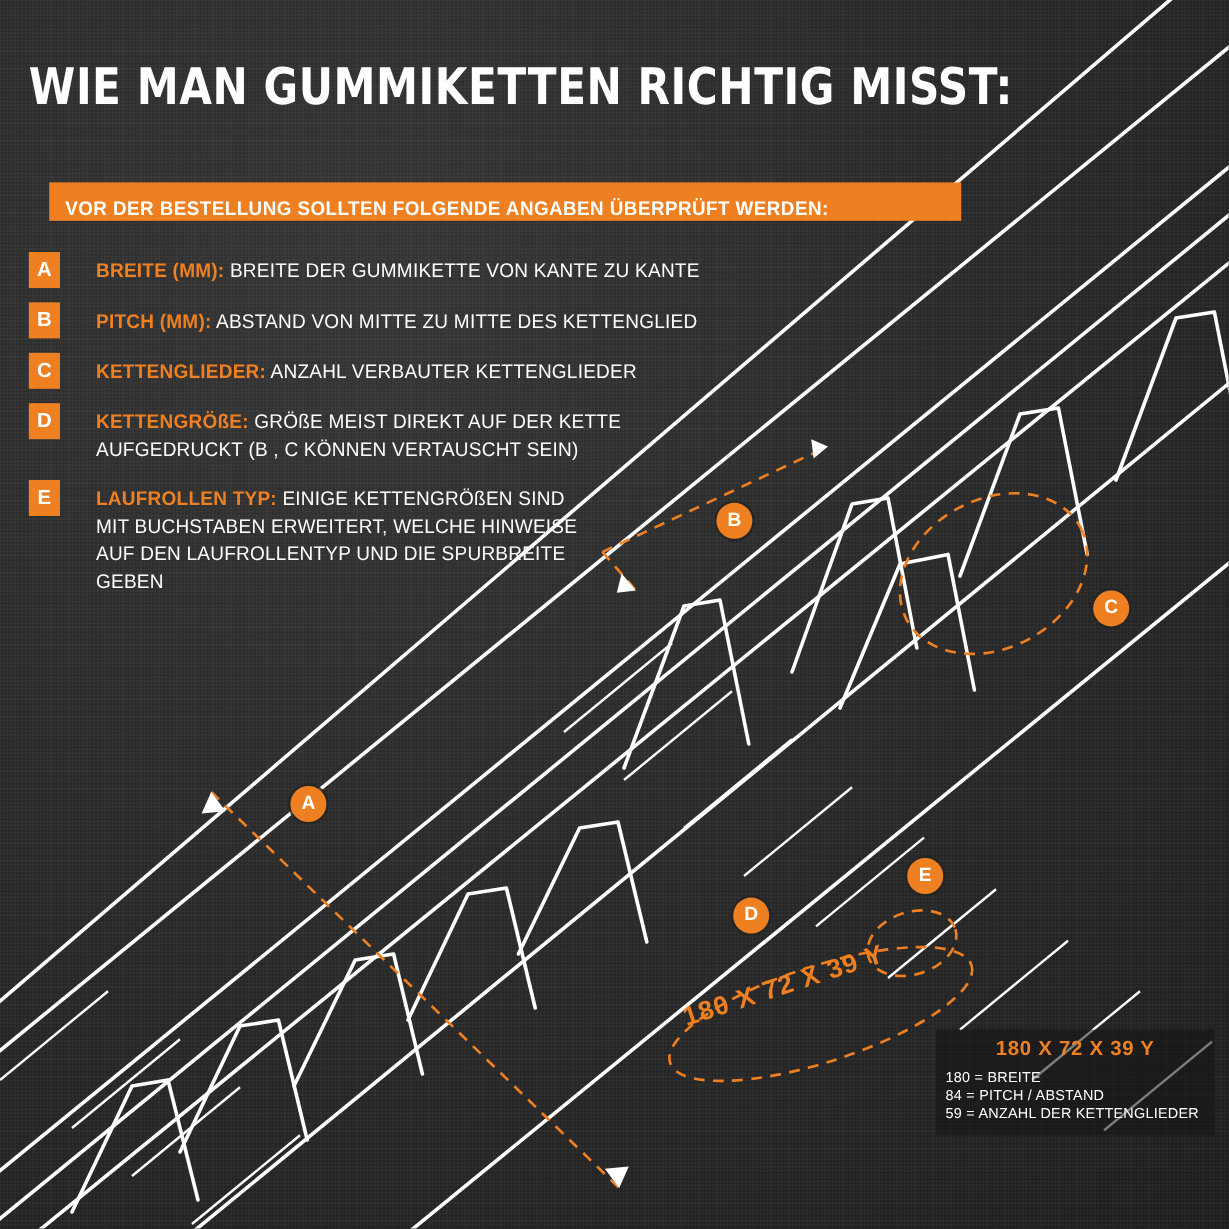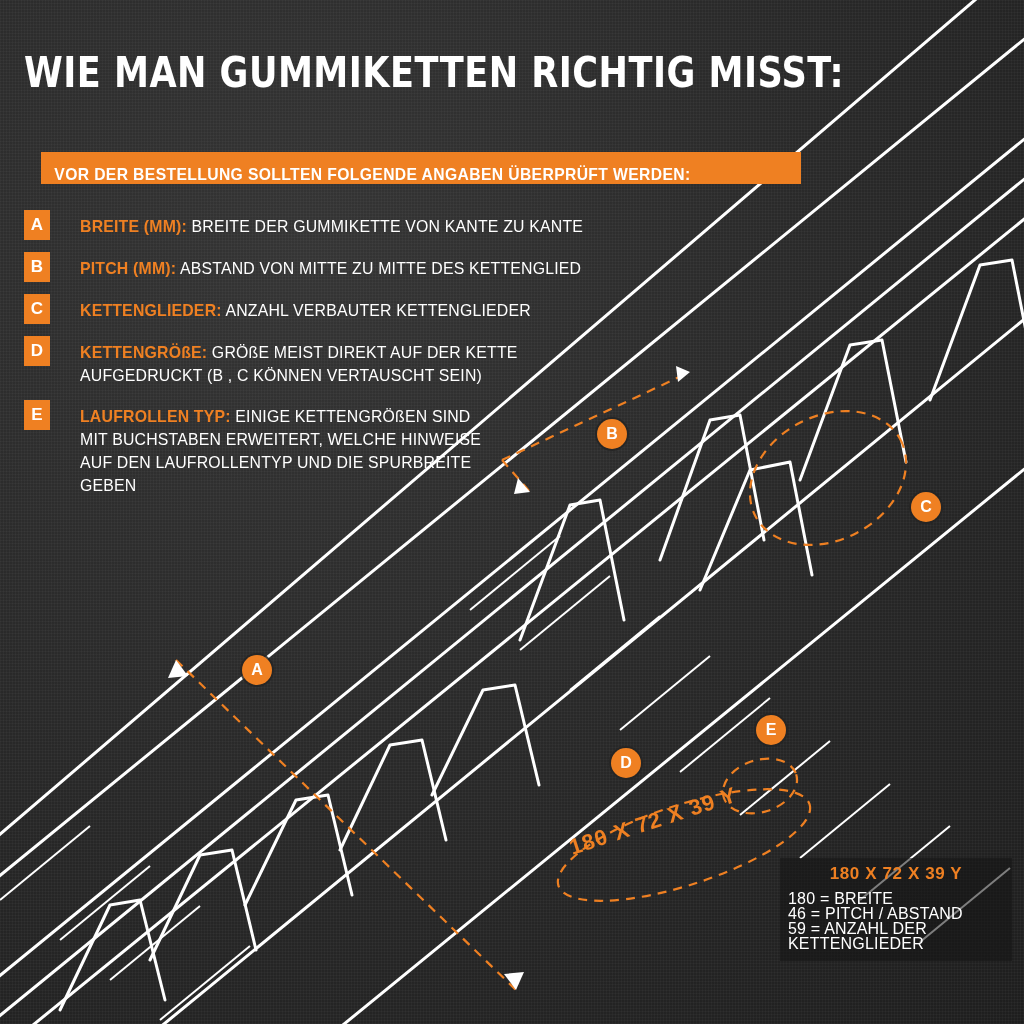--- a/index.html
+++ b/index.html
@@ -83,21 +83,21 @@
   }
   .example .body{
     background:rgba(20,20,20,0.55);
     padding:6px 8px 10px;
   }
   .example .code{
     text-align:center;font-size:17px;font-weight:bold;color:#ef8022;
     letter-spacing:0.6px;margin-bottom:7px;
   }
   .example .line{
-    font-size:16px;line-height:15px;color:#ffffff;letter-spacing:0.2px;
+    font-size:12px;line-height:15px;color:#ffffff;letter-spacing:0.2px;
   }
 </style>
 </head>
 <body>
 
 <div id="stage">
 
   <svg id="artwork" viewBox="0 0 1024 1024">
     <defs>
       <style>
@@ -229,19 +229,19 @@
     <div class="bubble" style="left:911px;top:492px;">C</div>
     <div class="bubble" style="left:611px;top:748px;">D</div>
     <div class="bubble" style="left:756px;top:715px;">E</div>
 
     <div class="codetext">180 X 72 X 39 Y</div>
 
     <div class="example">
       <div class="body">
         <div class="code">180 X 72 X 39 Y</div>
         <div class="line">180 = BREITE</div>
-        <div class="line">46 = PITCH / ABSTAND</div>
+        <div class="line">84 = PITCH / ABSTAND</div>
         <div class="line">59 = ANZAHL DER KETTENGLIEDER</div>
       </div>
     </div>
 
   </div>
 </div>
 
 </body></html>

